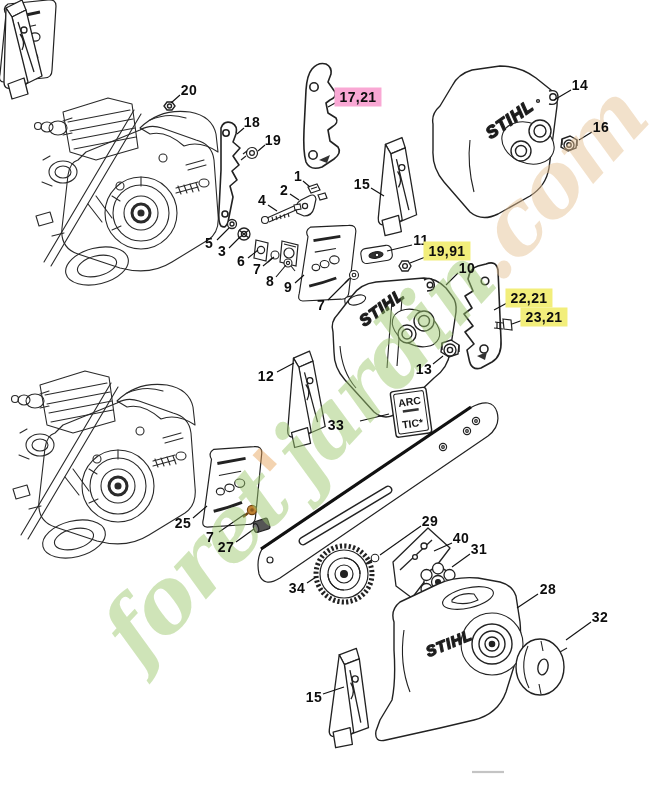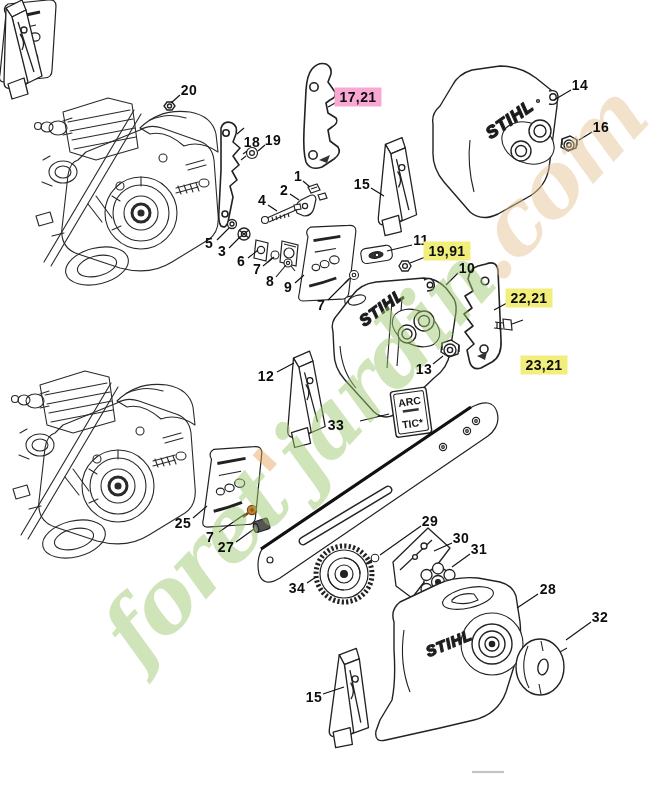--- a/index.html
+++ b/index.html
@@ -367,48 +367,48 @@
         <line x1="452" y1="543" x2="434" y2="551"></line>
         <line x1="470" y1="554" x2="452" y2="567"></line>
         <line x1="538" y1="594" x2="517" y2="608"></line>
         <line x1="591" y1="622" x2="566" y2="640"></line>
         <line x1="323" y1="694" x2="344" y2="687"></line>
       </g>
   </svg>
 
   <div id="label-layer">
       <div class="part-label" style="left: 189px; top: 90px;">20</div>
-      <div class="part-label" style="left: 252px; top: 142px;">18</div>
+      <div class="part-label" style="left: 252px; top: 122px;">18</div>
       <div class="part-label" style="left: 273px; top: 140px;">19</div>
       <div class="part-label highlighted" style="left: 358px; top: 97px; background: #f9a8d4;">17,21</div>
       <div class="part-label" style="left: 580px; top: 85px;">14</div>
       <div class="part-label" style="left: 601px; top: 127px;">16</div>
       <div class="part-label" style="left: 362px; top: 184px;">15</div>
       <div class="part-label" style="left: 298px; top: 176px;">1</div>
       <div class="part-label" style="left: 284px; top: 190px;">2</div>
       <div class="part-label" style="left: 262px; top: 200px;">4</div>
       <div class="part-label" style="left: 209px; top: 243px;">5</div>
       <div class="part-label" style="left: 222px; top: 251px;">3</div>
       <div class="part-label" style="left: 241px; top: 261px;">6</div>
       <div class="part-label" style="left: 257px; top: 269px;">7</div>
       <div class="part-label" style="left: 270px; top: 281px;">8</div>
       <div class="part-label" style="left: 288px; top: 287px;">9</div>
       <div class="part-label" style="left: 321px; top: 305px;">7</div>
       <div class="part-label" style="left: 421px; top: 240px;">11</div>
       <div class="part-label highlighted" style="left: 447px; top: 251px; background: rgb(242, 238, 123);">19,91</div>
       <div class="part-label" style="left: 467px; top: 268px;">10</div>
       <div class="part-label highlighted" style="left: 529px; top: 298px; background: rgb(242, 238, 123);">22,21</div>
-      <div class="part-label highlighted" style="left: 544px; top: 317px; background: rgb(242, 238, 123); margin-top: 48px;">23,21</div>
+      <div class="part-label highlighted" style="left: 544px; top: 317px; background: rgb(242, 238, 123);">23,21</div>
       <div class="part-label" style="left: 266px; top: 376px;">12</div>
       <div class="part-label" style="left: 424px; top: 369px;">13</div>
       <div class="part-label" style="left: 336px; top: 425px;">33</div>
       <div class="part-label" style="left: 183px; top: 523px;">25</div>
       <div class="part-label" style="left: 210px; top: 537px;">7</div>
       <div class="part-label" style="left: 226px; top: 547px;">27</div>
       <div class="part-label" style="left: 297px; top: 588px;">34</div>
       <div class="part-label" style="left: 430px; top: 521px;">29</div>
-      <div class="part-label" style="left: 461px; top: 538px;">30</div>
+      <div class="part-label" style="left: 461px; top: 538px;">40</div>
       <div class="part-label" style="left: 479px; top: 549px;">31</div>
       <div class="part-label" style="left: 548px; top: 589px;">28</div>
       <div class="part-label" style="left: 600px; top: 617px;">32</div>
       <div class="part-label" style="left: 314px; top: 697px;">15</div>
     </div>
 </div>
 
 </body></html>

